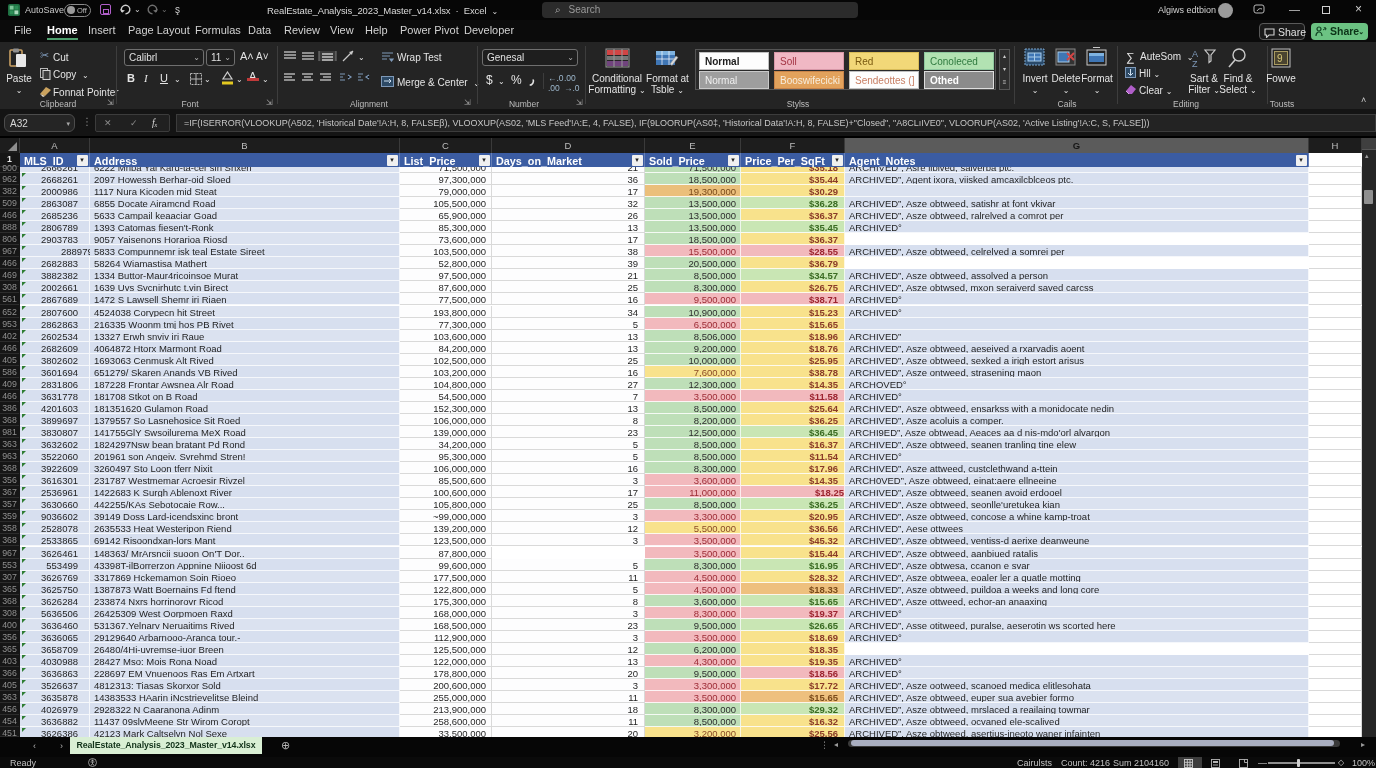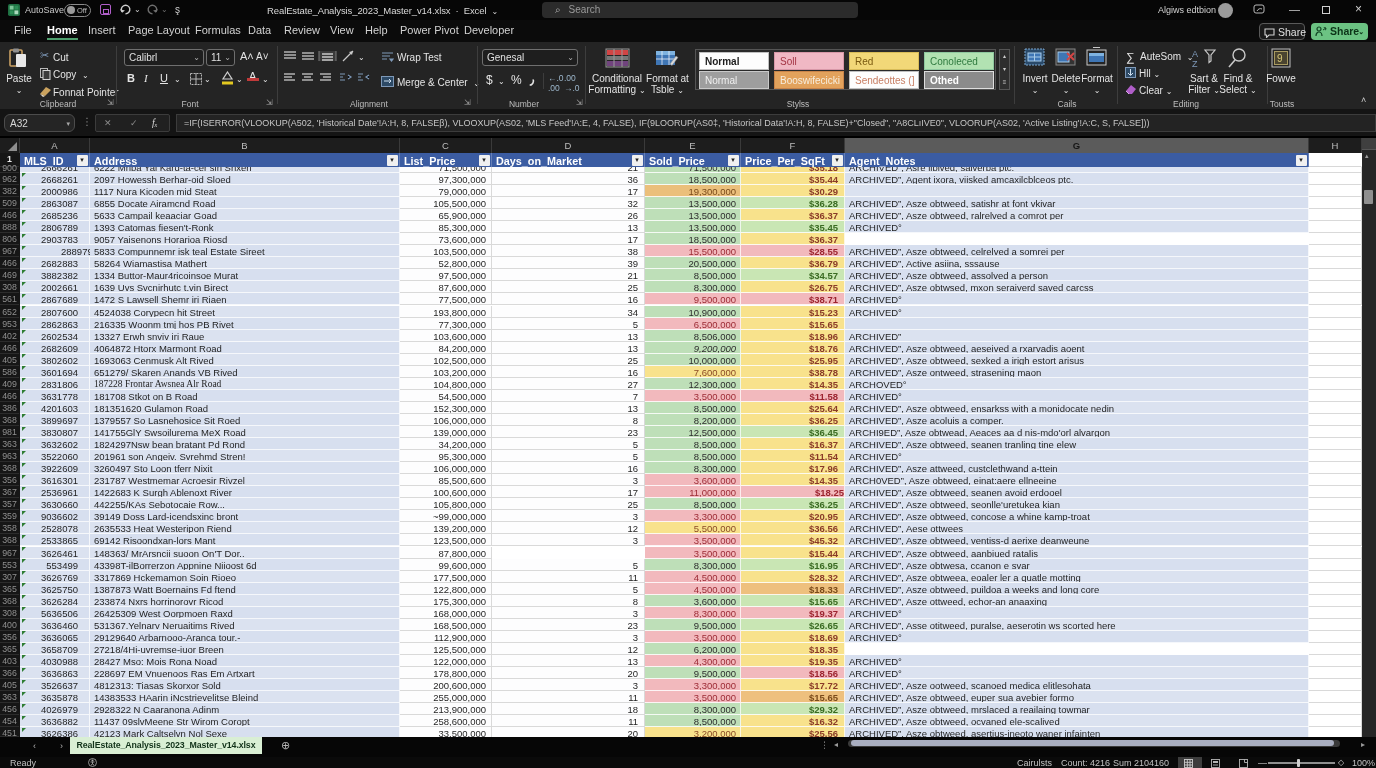--- a/index.html
+++ b/index.html
@@ -635,23 +635,20 @@
         </div>
         <div class="c num wb" style="left:492px;width:153px;background:#fdfdfe;">
           <span class="ra" style="padding-right:6px">39</span>
         </div>
         <div class="c num cb" style="left:645px;width:96px;background:#bedfb8;">
           <span class="ra" style="padding-right:4px;color:#2d2d2d">20,500,000</span>
         </div>
         <div class="c num cb" style="left:741px;width:104px;background:#f8e28c;">
           <span class="ra" style="padding-right:6px;color:#8a3b28;font-weight:bold">$36.79</span>
         </div>
-        <div class="c " style="left:845px;width:464px;background:#dbe2f0;">
-          <span class="la">ARCHIVED”, Active asiina, sssause</span>
-        </div>
         <div class="c wb" style="left:1309px;width:53px;background:#ffffff;"></div>
       </div>
       <div class="row" style="top:116.3px;height:12.05px">
         <div class="c num" style="left:20px;width:70px;background:#d7dfef;">
           <span class="tri"></span>
           <span class="ra" style="padding-right:11px">3882382</span>
         </div>
         <div class="c " style="left:90px;width:310px;background:#d7dfef;">
           <span class="la">1334 Buttor-Maur4ricoinsoe Murat</span>
         </div>
@@ -804,21 +801,21 @@
         </div>
         <div class="c " style="left:90px;width:310px;background:#d7dfef;">
           <span class="la">4064872 Htorx Marmont Road</span>
         </div>
         <div class="c num wb" style="left:400px;width:92px;background:#fdfdfe;">
           <span class="ra" style="padding-right:5px">84,200,000</span>
         </div>
         <div class="c num wb" style="left:492px;width:153px;background:#fdfdfe;">
           <span class="ra" style="padding-right:6px">13</span>
         </div>
-        <div class="c num cb" style="left:645px;width:96px;background:#bedfb8;font-style:italic;">
+        <div class="c num cb" style="left:645px;width:96px;background:#bedfb8;">
           <span class="ra" style="padding-right:4px;color:#2d2d2d">9,200,000</span>
         </div>
         <div class="c num cb" style="left:741px;width:104px;background:#f8e28c;">
           <span class="ra" style="padding-right:6px;color:#8a3b28;font-weight:bold">$18.76</span>
         </div>
         <div class="c " style="left:845px;width:464px;background:#d7dfef;">
           <span class="la">ARCHIVED”, Asze obtweed, aeseived a rxarvadis aoent</span>
         </div>
         <div class="c wb" style="left:1309px;width:53px;background:#ffffff;"></div>
       </div>
@@ -870,21 +867,21 @@
         <div class="c " style="left:845px;width:464px;background:#d7dfef;">
           <span class="la">ARCHIVED”, Asze ontweed, strasening maon</span>
         </div>
         <div class="c wb" style="left:1309px;width:53px;background:#ffffff;"></div>
       </div>
       <div class="row" style="top:224.8px;height:12.05px">
         <div class="c num" style="left:20px;width:70px;background:#dbe2f0;">
           <span class="tri"></span>
           <span class="ra" style="padding-right:11px">2831806</span>
         </div>
-        <div class="c " style="left:90px;width:310px;background:#dbe2f0;font-family:Liberation Serif, serif;">
+        <div class="c " style="left:90px;width:310px;background:#dbe2f0;">
           <span class="la">187228 Frontar Awsnea Alr Road</span>
         </div>
         <div class="c num wb" style="left:400px;width:92px;background:#fdfdfe;">
           <span class="ra" style="padding-right:5px">104,800,000</span>
         </div>
         <div class="c num wb" style="left:492px;width:153px;background:#fdfdfe;">
           <span class="ra" style="padding-right:6px">27</span>
         </div>
         <div class="c num cb" style="left:645px;width:96px;background:#bedfb8;">
           <span class="ra" style="padding-right:4px;color:#2d2d2d">12,300,000</span>
@@ -1421,21 +1418,21 @@
           <span class="la">ARCHIVED°</span>
         </div>
         <div class="c wb" style="left:1309px;width:53px;background:#ffffff;"></div>
       </div>
       <div class="row" style="top:489.9px;height:12.05px">
         <div class="c num" style="left:20px;width:70px;background:#dbe2f0;">
           <span class="tri"></span>
           <span class="ra" style="padding-right:11px">3658709</span>
         </div>
         <div class="c " style="left:90px;width:310px;background:#dbe2f0;">
-          <span class="la">27218/4Hi-uvremse-iuor Breen</span>
+          <span class="la">26480/4Hi-uvremse-iuor Breen</span>
         </div>
         <div class="c num wb" style="left:400px;width:92px;background:#fdfdfe;">
           <span class="ra" style="padding-right:5px">125,500,000</span>
         </div>
         <div class="c num wb" style="left:492px;width:153px;background:#fdfdfe;">
           <span class="ra" style="padding-right:6px">12</span>
         </div>
         <div class="c num cb" style="left:645px;width:96px;background:#bedfb8;">
           <span class="ra" style="padding-right:4px;color:#2d2d2d">6,200,000</span>
         </div>

